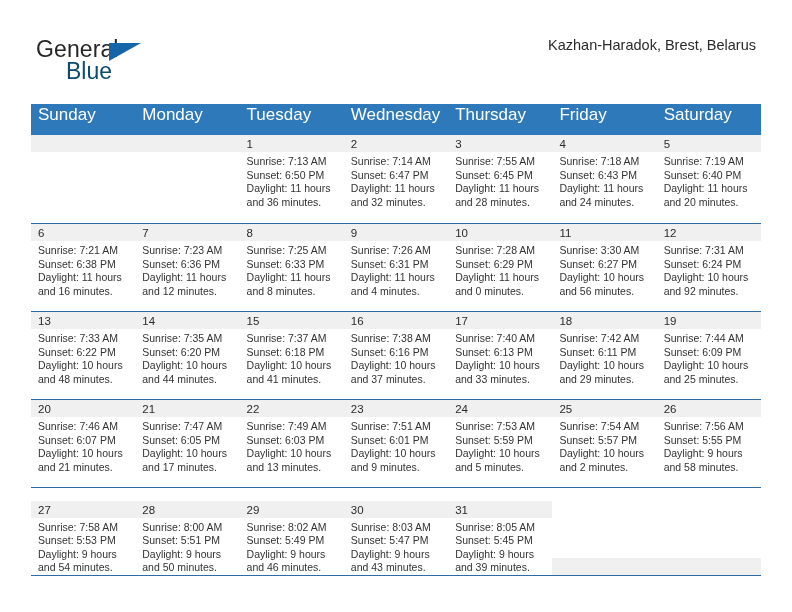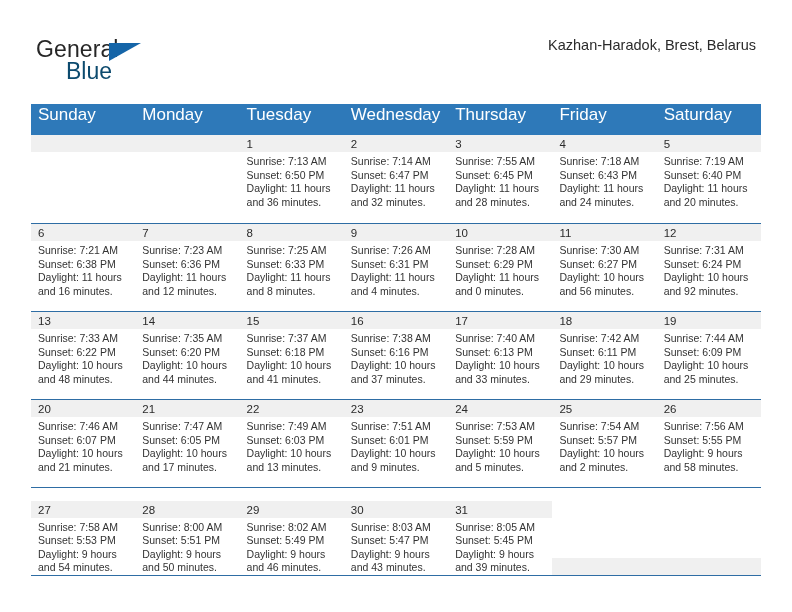--- a/index.html
+++ b/index.html
@@ -279,21 +279,21 @@
             <div class="day-body">
               <div>Sunrise: 7:28 AM</div>
               <div>Sunset: 6:29 PM</div>
               <div>Daylight: 11 hours</div>
               <div>and 0 minutes.</div>
             </div>
           </div>
           <div class="day-cell">
             <div class="daynum-bar">11</div>
             <div class="day-body">
-              <div>Sunrise: 7:30 AM</div>
+              <div>Sunrise: 3:30 AM</div>
               <div>Sunset: 6:27 PM</div>
               <div>Daylight: 10 hours</div>
               <div>and 56 minutes.</div>
             </div>
           </div>
           <div class="day-cell">
             <div class="daynum-bar">12</div>
             <div class="day-body">
               <div>Sunrise: 7:31 AM</div>
               <div>Sunset: 6:24 PM</div>

